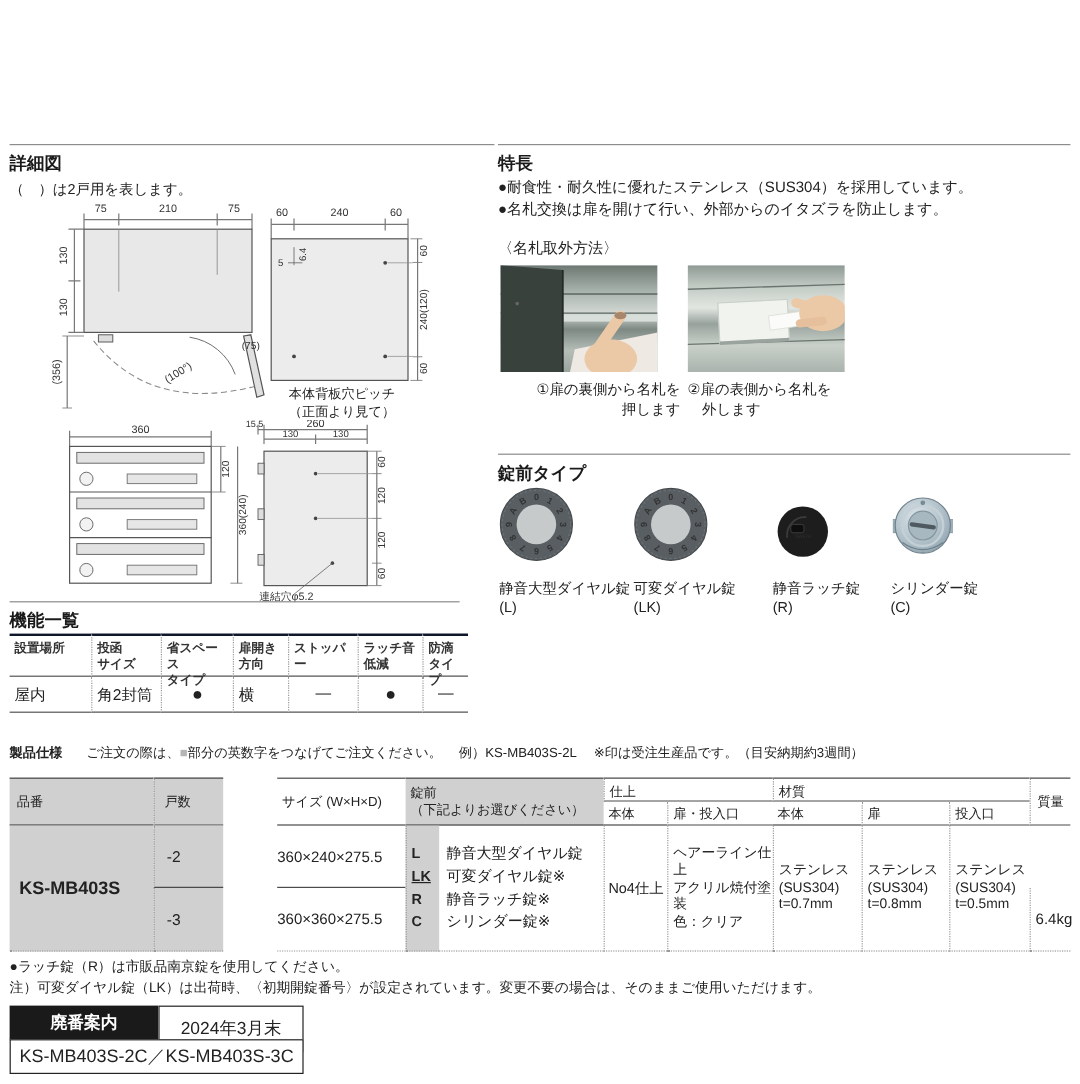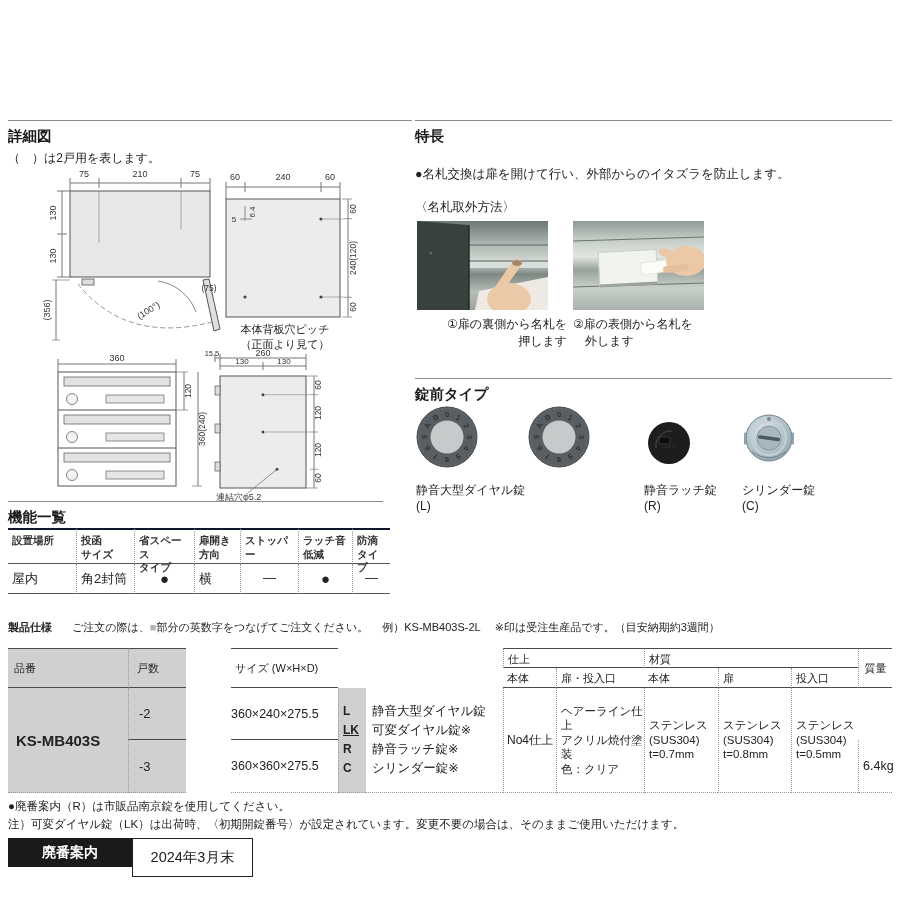--- a/index.html
+++ b/index.html
@@ -169,20 +169,21 @@
       <circle cx="81" cy="82" r="1.5" fill="#444"></circle>
       <circle cx="95" cy="119.3" r="1.5" fill="#444"></circle>
     <line x1="83" y1="44.7" x2="128" y2="44.7" stroke="#888" stroke-width="0.6"></line>
     <line x1="83" y1="82" x2="128" y2="82" stroke="#888" stroke-width="0.6"></line>
     <line x1="95" y1="119.3" x2="62" y2="146" stroke="#666" stroke-width="0.7"></line>
     <text x="34" y="150" font-size="9">連結穴φ5.2</text>
   </svg>
 
   <div class="abs sec-rule" style="left:415px;top:120px;width:477px;"></div>
   <div class="abs sec-title" style="left:415px;top:121px;">特長</div>
+  <div class="abs bullet" style="left:415px;top:147px;width:477px;">●耐食性・耐久性に優れたステンレス（SUS304）を採用しています。</div>
   <div class="abs bullet" style="left:415px;top:165px;width:477px;">●名札交換は扉を開けて行い、外部からのイタズラを防止します。</div>
   <div class="abs" style="left:415px;top:199px;font-size:12.5px;">〈名札取外方法〉</div>
 
   <svg class="abs" style="left:417px;top:221px;" width="131" height="89" viewBox="0 0 131 89">
     <defs>
       <linearGradient id="m1" x1="0" y1="0" x2="0" y2="1">
         <stop offset="0" stop-color="#6d7873"></stop>
           <stop offset="0.25" stop-color="#aab4ae"></stop>
         <stop offset="0.45" stop-color="#d2d8d3"></stop>
           <stop offset="0.6" stop-color="#7e8983"></stop>
@@ -296,20 +297,24 @@
     <circle cx="25" cy="26" r="12" fill="#a7b8c1" stroke="#84959e"></circle>
     <rect x="14" y="24.5" width="22" height="3.5" rx="1.7" fill="#4e5a60" transform="rotate(8 25 26)"></rect>
     <circle cx="25" cy="7" r="2" fill="#7a8a94"></circle>
     <path d="M8,40 q17,12 34,0" fill="none" stroke="#6d7f89" stroke-width="1"></path>
   </svg>
 
   <div class="abs lock-label" style="left:416px;top:482px;width:112px;">
     <div>静音大型ダイヤル錠</div>
     <div>(L)</div>
   </div>
+  <div class="abs lock-label" style="left:528px;top:482px;width:112px;">
+    <div>可変ダイヤル錠</div>
+    <div>(LK)</div>
+  </div>
   <div class="abs lock-label" style="left:644px;top:482px;width:95px;">
     <div>静音ラッチ錠</div>
     <div>(R)</div>
   </div>
   <div class="abs lock-label" style="left:742px;top:482px;width:95px;">
     <div>シリンダー錠</div>
     <div>(C)</div>
   </div>
 
   <div class="abs sec-rule" style="left:8px;top:501px;width:375px;"></div>
@@ -339,20 +344,22 @@
   <div class="abs spec-title-line" style="left:8px;top:620px;">
     <b>製品仕様</b><span>ご注文の際は、</span><span style="color:#b5b5b5;">■</span><span>部分の英数字をつなげてご注文ください。</span><span style="margin-left:14px;">例）KS-MB403S-2L</span><span style="margin-left:14px;">※印は受注生産品です。（目安納期約3週間）</span>
   </div>
 
   <div class="abs spec-grid" style="left:8px;top:648px;width:884px;">
 
     <div class="gray bt bbs fs11 vc pl6" style="grid-column:1;grid-row:1/3;">品番</div>
     <div class="gray bt bbs bld fs11 vc pl8" style="grid-column:2;grid-row:1/3;">戸数</div>
     <div style="grid-column:3;grid-row:1/5;"></div>
     <div class="bt bbs fs11 vc pl4" style="grid-column:4;grid-row:1/3;">サイズ (W×H×D)</div>
+    <div class="gray bt bbs fs11 vc pl4 pre" style="grid-column:5/7;grid-row:1/3;line-height:1.3;">錠前
+（下記よりお選びください）</div>
     <div class="bt bbs bld fs11 pl4" style="grid-column:7/9;grid-row:1;padding-top:3px;">仕上</div>
     <div class="bt bbs bld fs11 pl4" style="grid-column:9/12;grid-row:1;padding-top:3px;">材質</div>
     <div class="bt bbs bld fs11 vc" style="grid-column:12;grid-row:1/3;text-align:center;">質量</div>
     <div class="bbs fs11 pl4" style="grid-column:7;grid-row:2;padding-top:3px;">本体</div>
     <div class="bbs bld fs11 pl4" style="grid-column:8;grid-row:2;padding-top:3px;">扉・投入口</div>
     <div class="bbs fs11 pl4" style="grid-column:9;grid-row:2;padding-top:3px;">本体</div>
     <div class="bbs bld fs11 pl4" style="grid-column:10;grid-row:2;padding-top:3px;">扉</div>
     <div class="bbs bld fs11 pl4" style="grid-column:11;grid-row:2;padding-top:3px;">投入口</div>
 
     <div class="gray bbd vc pl8 model-cell" style="grid-column:1;grid-row:3/5;">KS-MB403S</div>
@@ -383,20 +390,21 @@
 (SUS304)
 t=0.8mm</div>
     <div class="bld bbd vc fs115 pre pl4" style="grid-column:11;grid-row:3/5;">ステンレス
 (SUS304)
 t=0.5mm</div>
     <div class="bld bbs vc fs125 pl4" style="grid-column:12;grid-row:3;margin-left:43px;">4.4kg</div>
     <div class="bld bbd vc fs125 pl4" style="grid-column:12;grid-row:4;">6.4kg</div>
   </div>
 
   <div class="abs foot" style="left:8px;top:798px;width:884px;">
-    <div>●廃番案内（R）は市販品南京錠を使用してください。</div>
+    <div>●ラッチ錠（R）は市販品南京錠を使用してください。</div>
     <div>注）可変ダイヤル錠（LK）は出荷時、〈初期開錠番号〉が設定されています。変更不要の場合は、そのままご使用いただけます。</div>
   </div>
 
   <div class="abs disc-black" style="left:8px;top:838px;width:124px;height:29px;">廃番案内</div>
   <div class="abs disc-cell" style="left:132px;top:838px;width:121px;height:39px;font-size:14.5px;">2024年3月末</div>
+  <div class="abs disc-cell" style="left:8px;top:866px;width:245px;height:29px;font-size:15px;">KS-MB403S-2C／KS-MB403S-3C</div>
 
 </div>
 
 </body></html>

